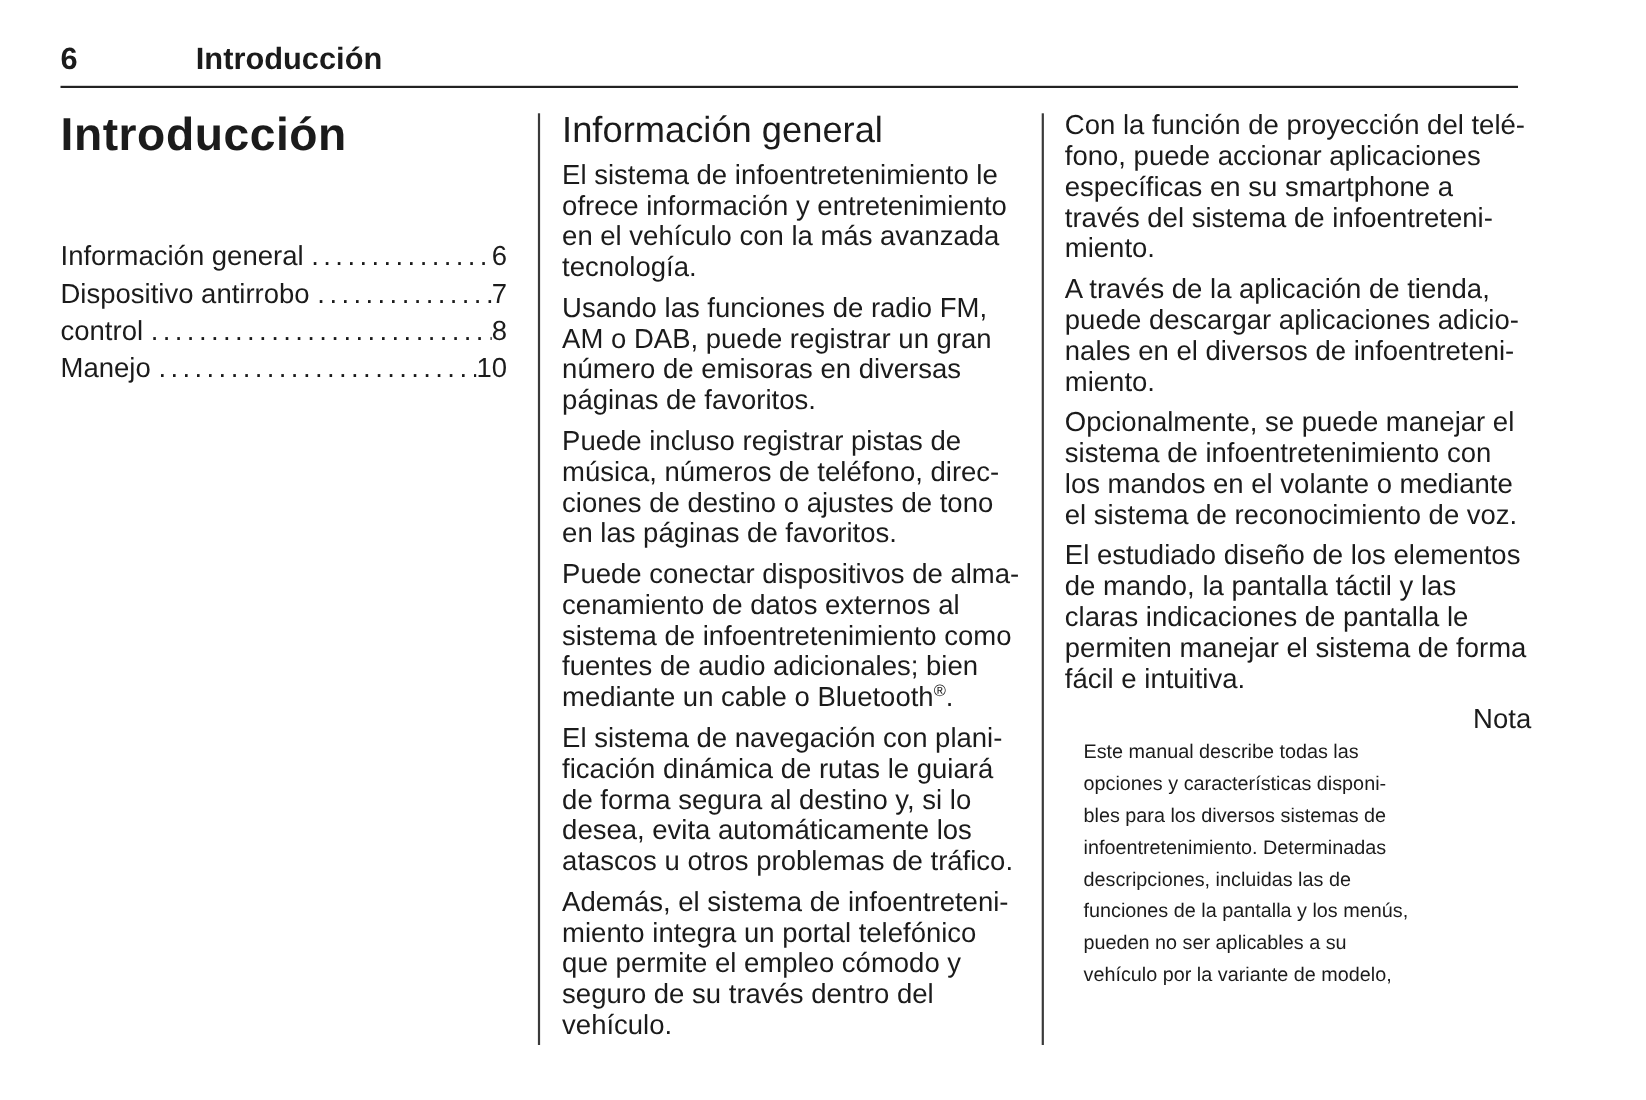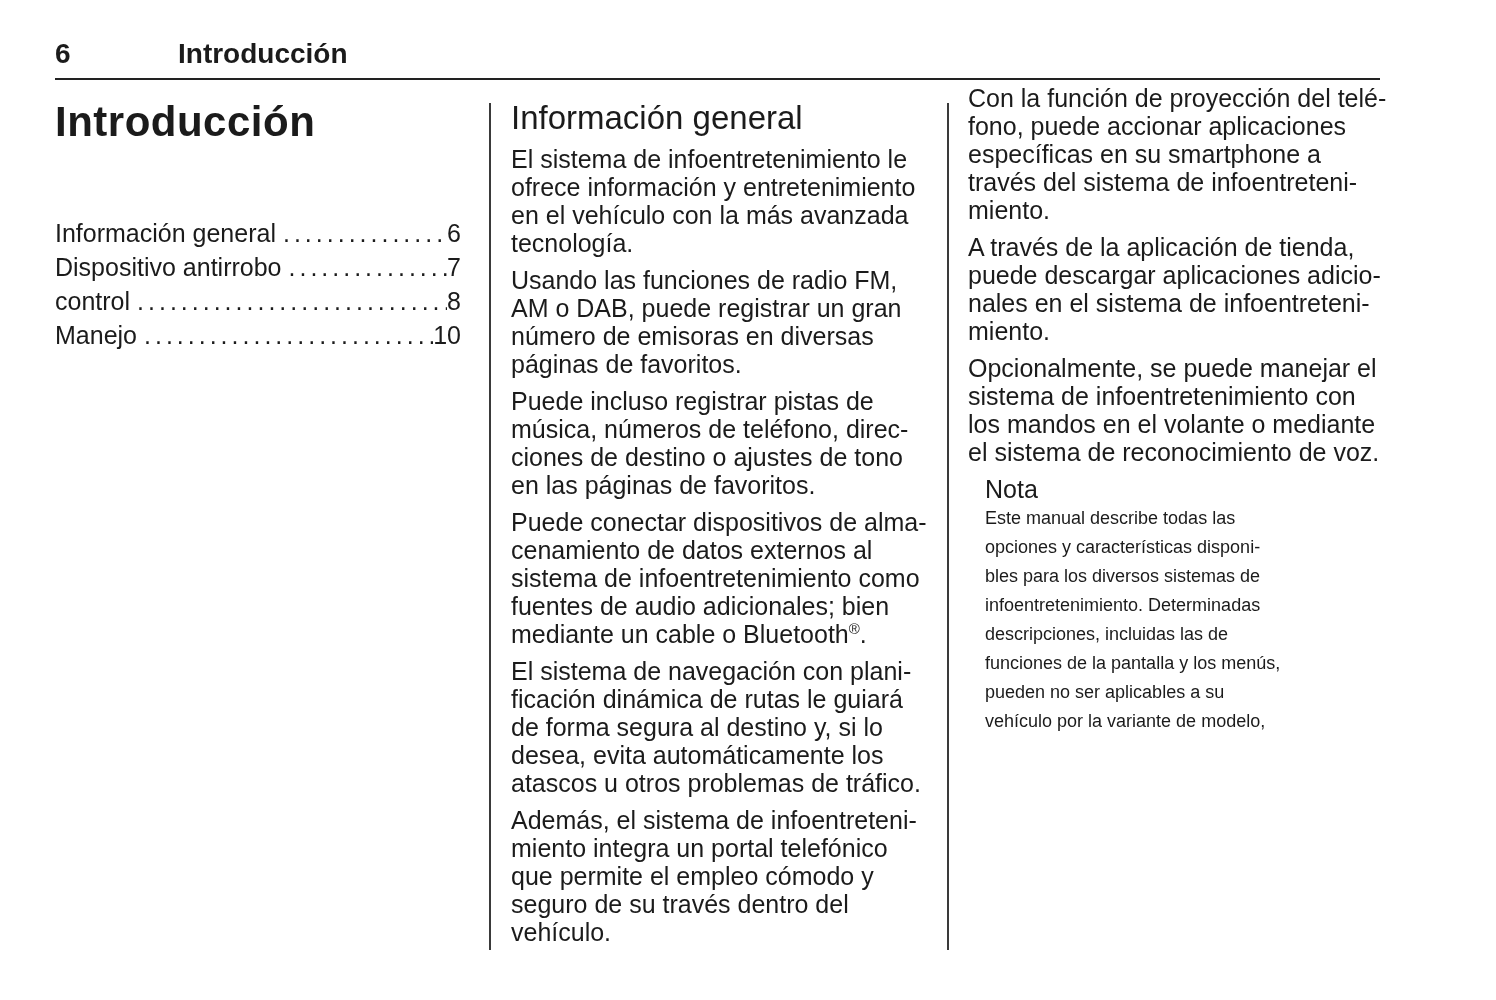--- a/index.html
+++ b/index.html
@@ -32,21 +32,21 @@
     position: absolute;
     left: 55px; top: 78px;
     width: 1325px; height: 2px;
     background: #222222;
   }
 
   
   .col { position: absolute; top: 98px; }
   .col-1 { left: 55px;  width: 406px; }
   .col-2 { left: 511px; width: 424px; }
-  .col-3 { left: 968px; width: 424px; top: 84px; }
+  .col-3 { left: 968px; width: 424px; top: 100px; }
 
   .vdiv {
     position: absolute;
     top: 103px;
     width: 2px; height: 847px;
     background: #3a3a3a;
   }
   .vdiv-1 { left: 489px; }
   .vdiv-2 { left: 947px; }
 
@@ -96,20 +96,21 @@
     vertical-align: 9px;
   }
 
   
   .note { margin: 0 0 0 17px; }
   .note-heading {
     font-size: 25px;
     line-height: 29px;
     font-weight: normal;
     margin: 0;
+    text-align: right;
   }
   .note-body {
     margin: 0;
     font-size: 18px;
     line-height: 29px;
     white-space: pre-line;
   }
 </style>
 </head>
 <body>
@@ -182,26 +183,31 @@
   </section>
 
   <section class="col col-3">
     <p class="para">Con la función de proyección del telé-
 fono, puede accionar aplicaciones
 específicas en su smartphone a
 través del sistema de infoentreteni-
 miento.</p>
     <p class="para">A través de la aplicación de tienda,
 puede descargar aplicaciones adicio-
-nales en el sistema de infoentreteni-
+nales en el diversos de infoentreteni-
 miento.</p>
     <p class="para">Opcionalmente, se puede manejar el
 sistema de infoentretenimiento con
 los mandos en el volante o mediante
 el sistema de reconocimiento de voz.</p>
+    <p class="para">El estudiado diseño de los elementos
+de mando, la pantalla táctil y las
+claras indicaciones de pantalla le
+permiten manejar el sistema de forma
+fácil e intuitiva.</p>
     <div class="note">
       <div class="note-heading">Nota</div>
       <p class="note-body">Este manual describe todas las
 opciones y características disponi-
 bles para los diversos sistemas de
 infoentretenimiento. Determinadas
 descripciones, incluidas las de
 funciones de la pantalla y los menús,
 pueden no ser aplicables a su
 vehículo por la variante de modelo,</p>

